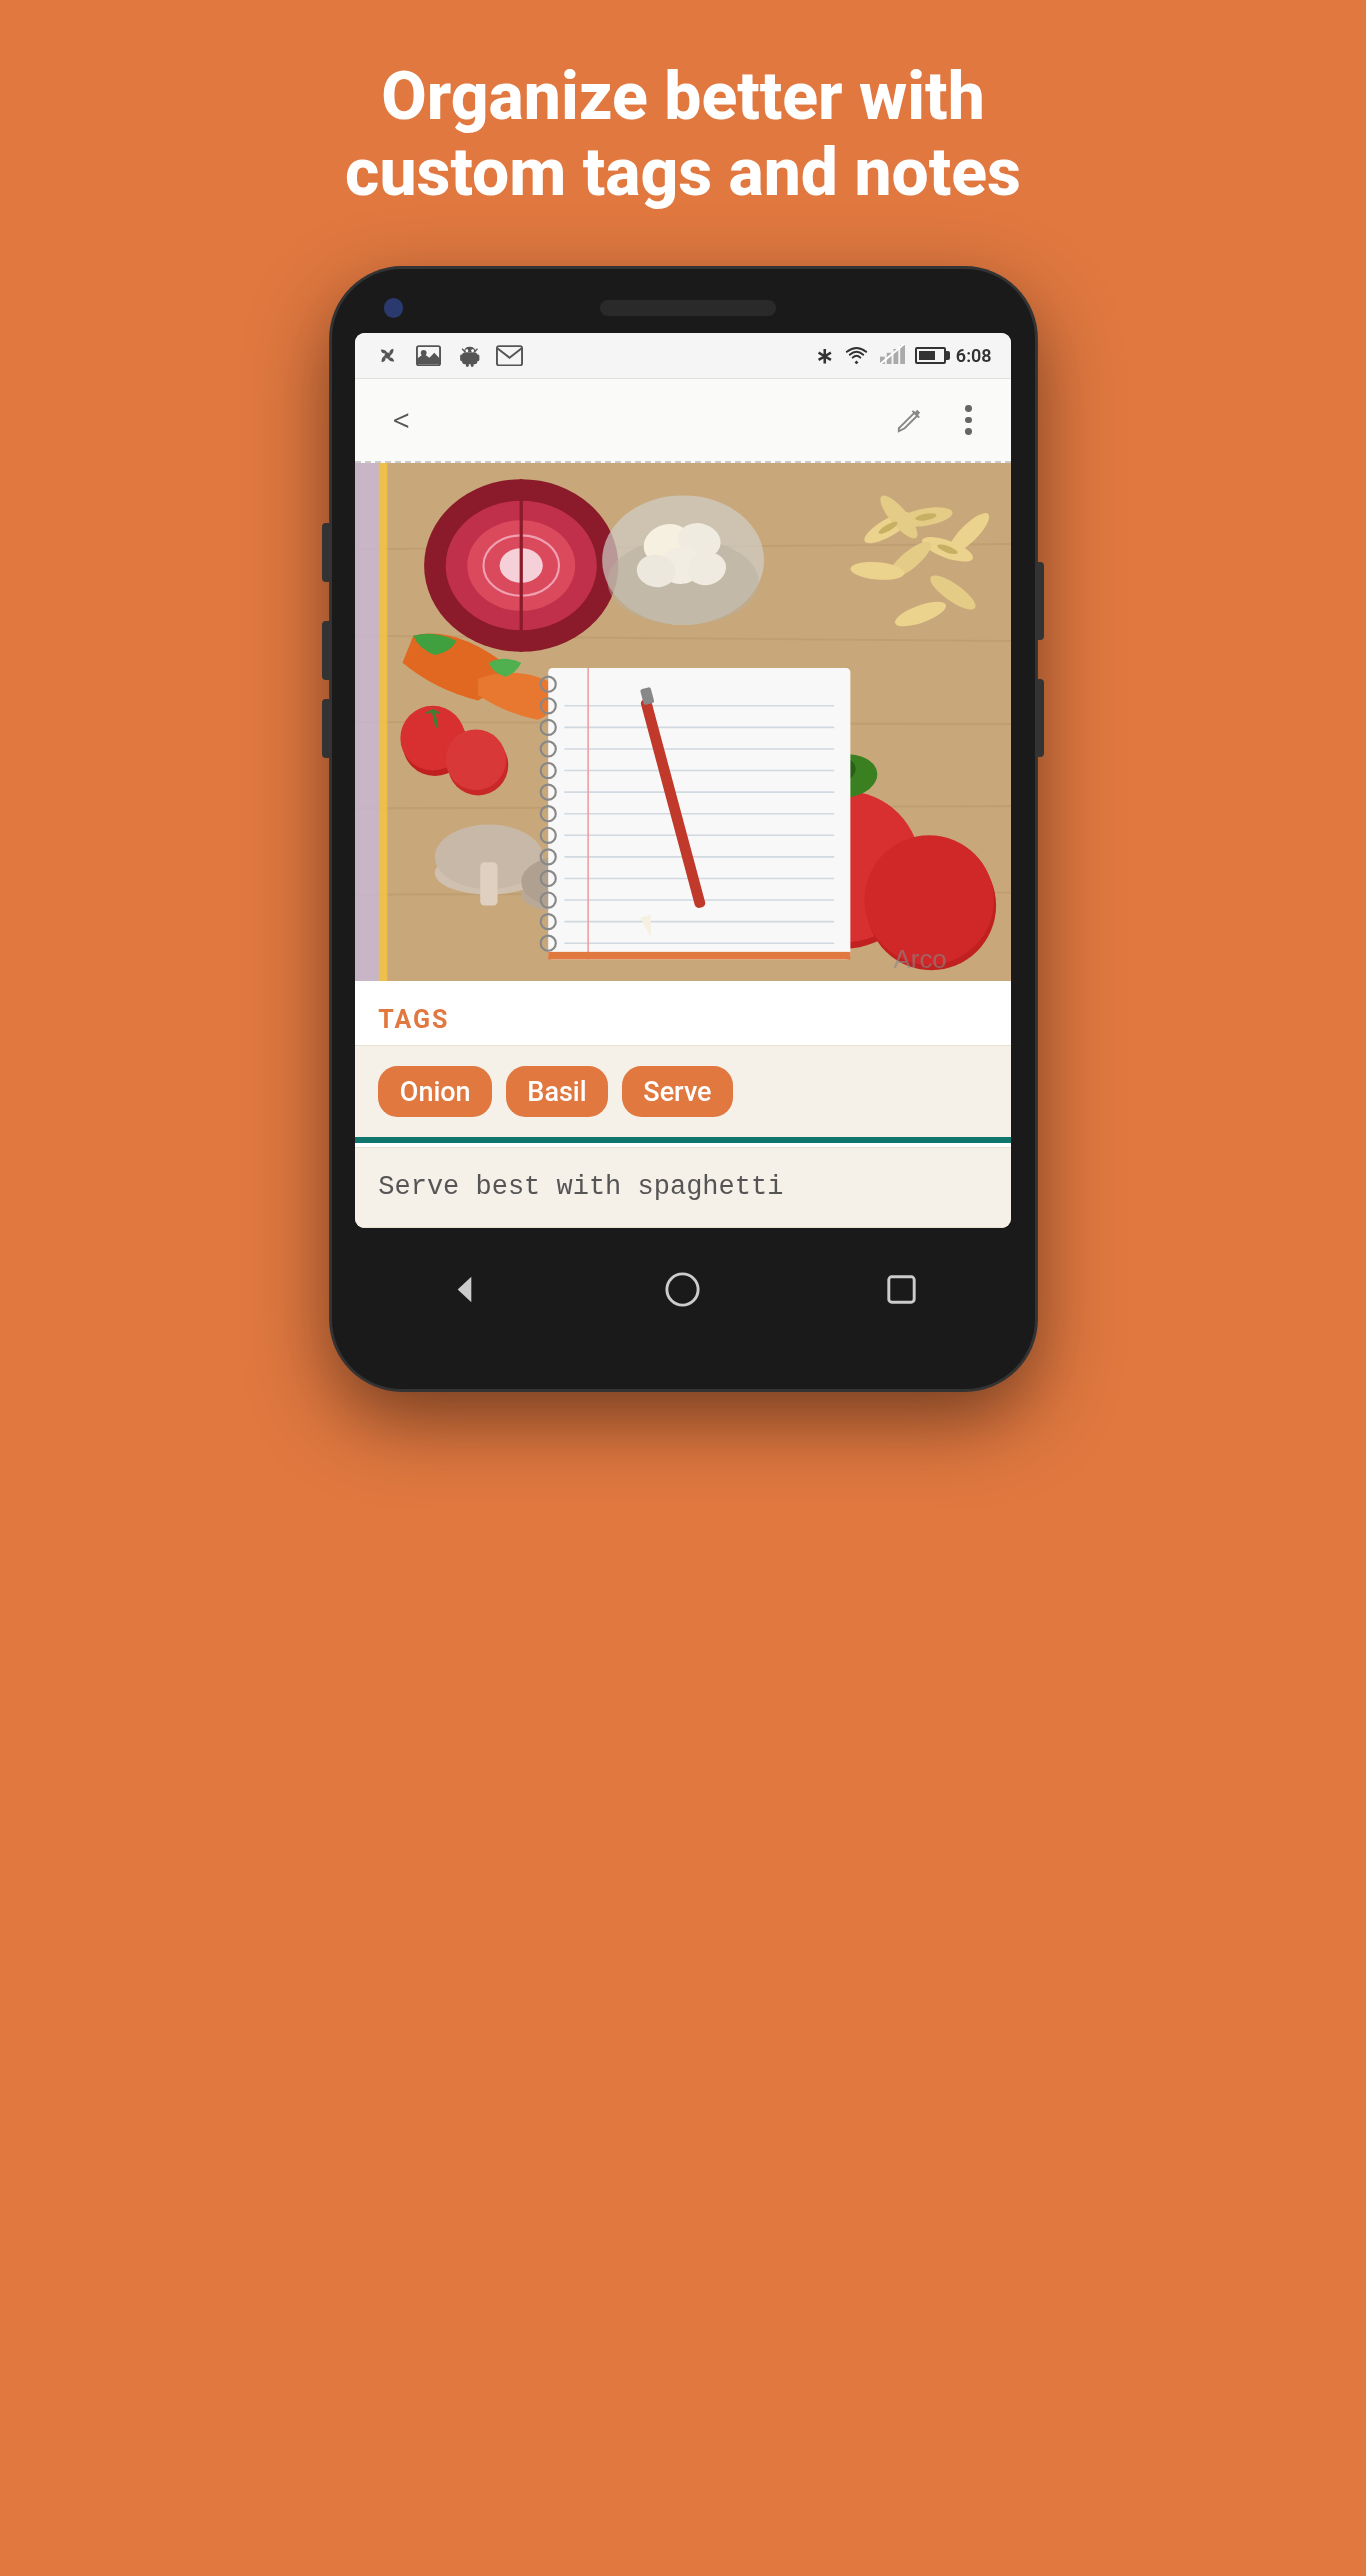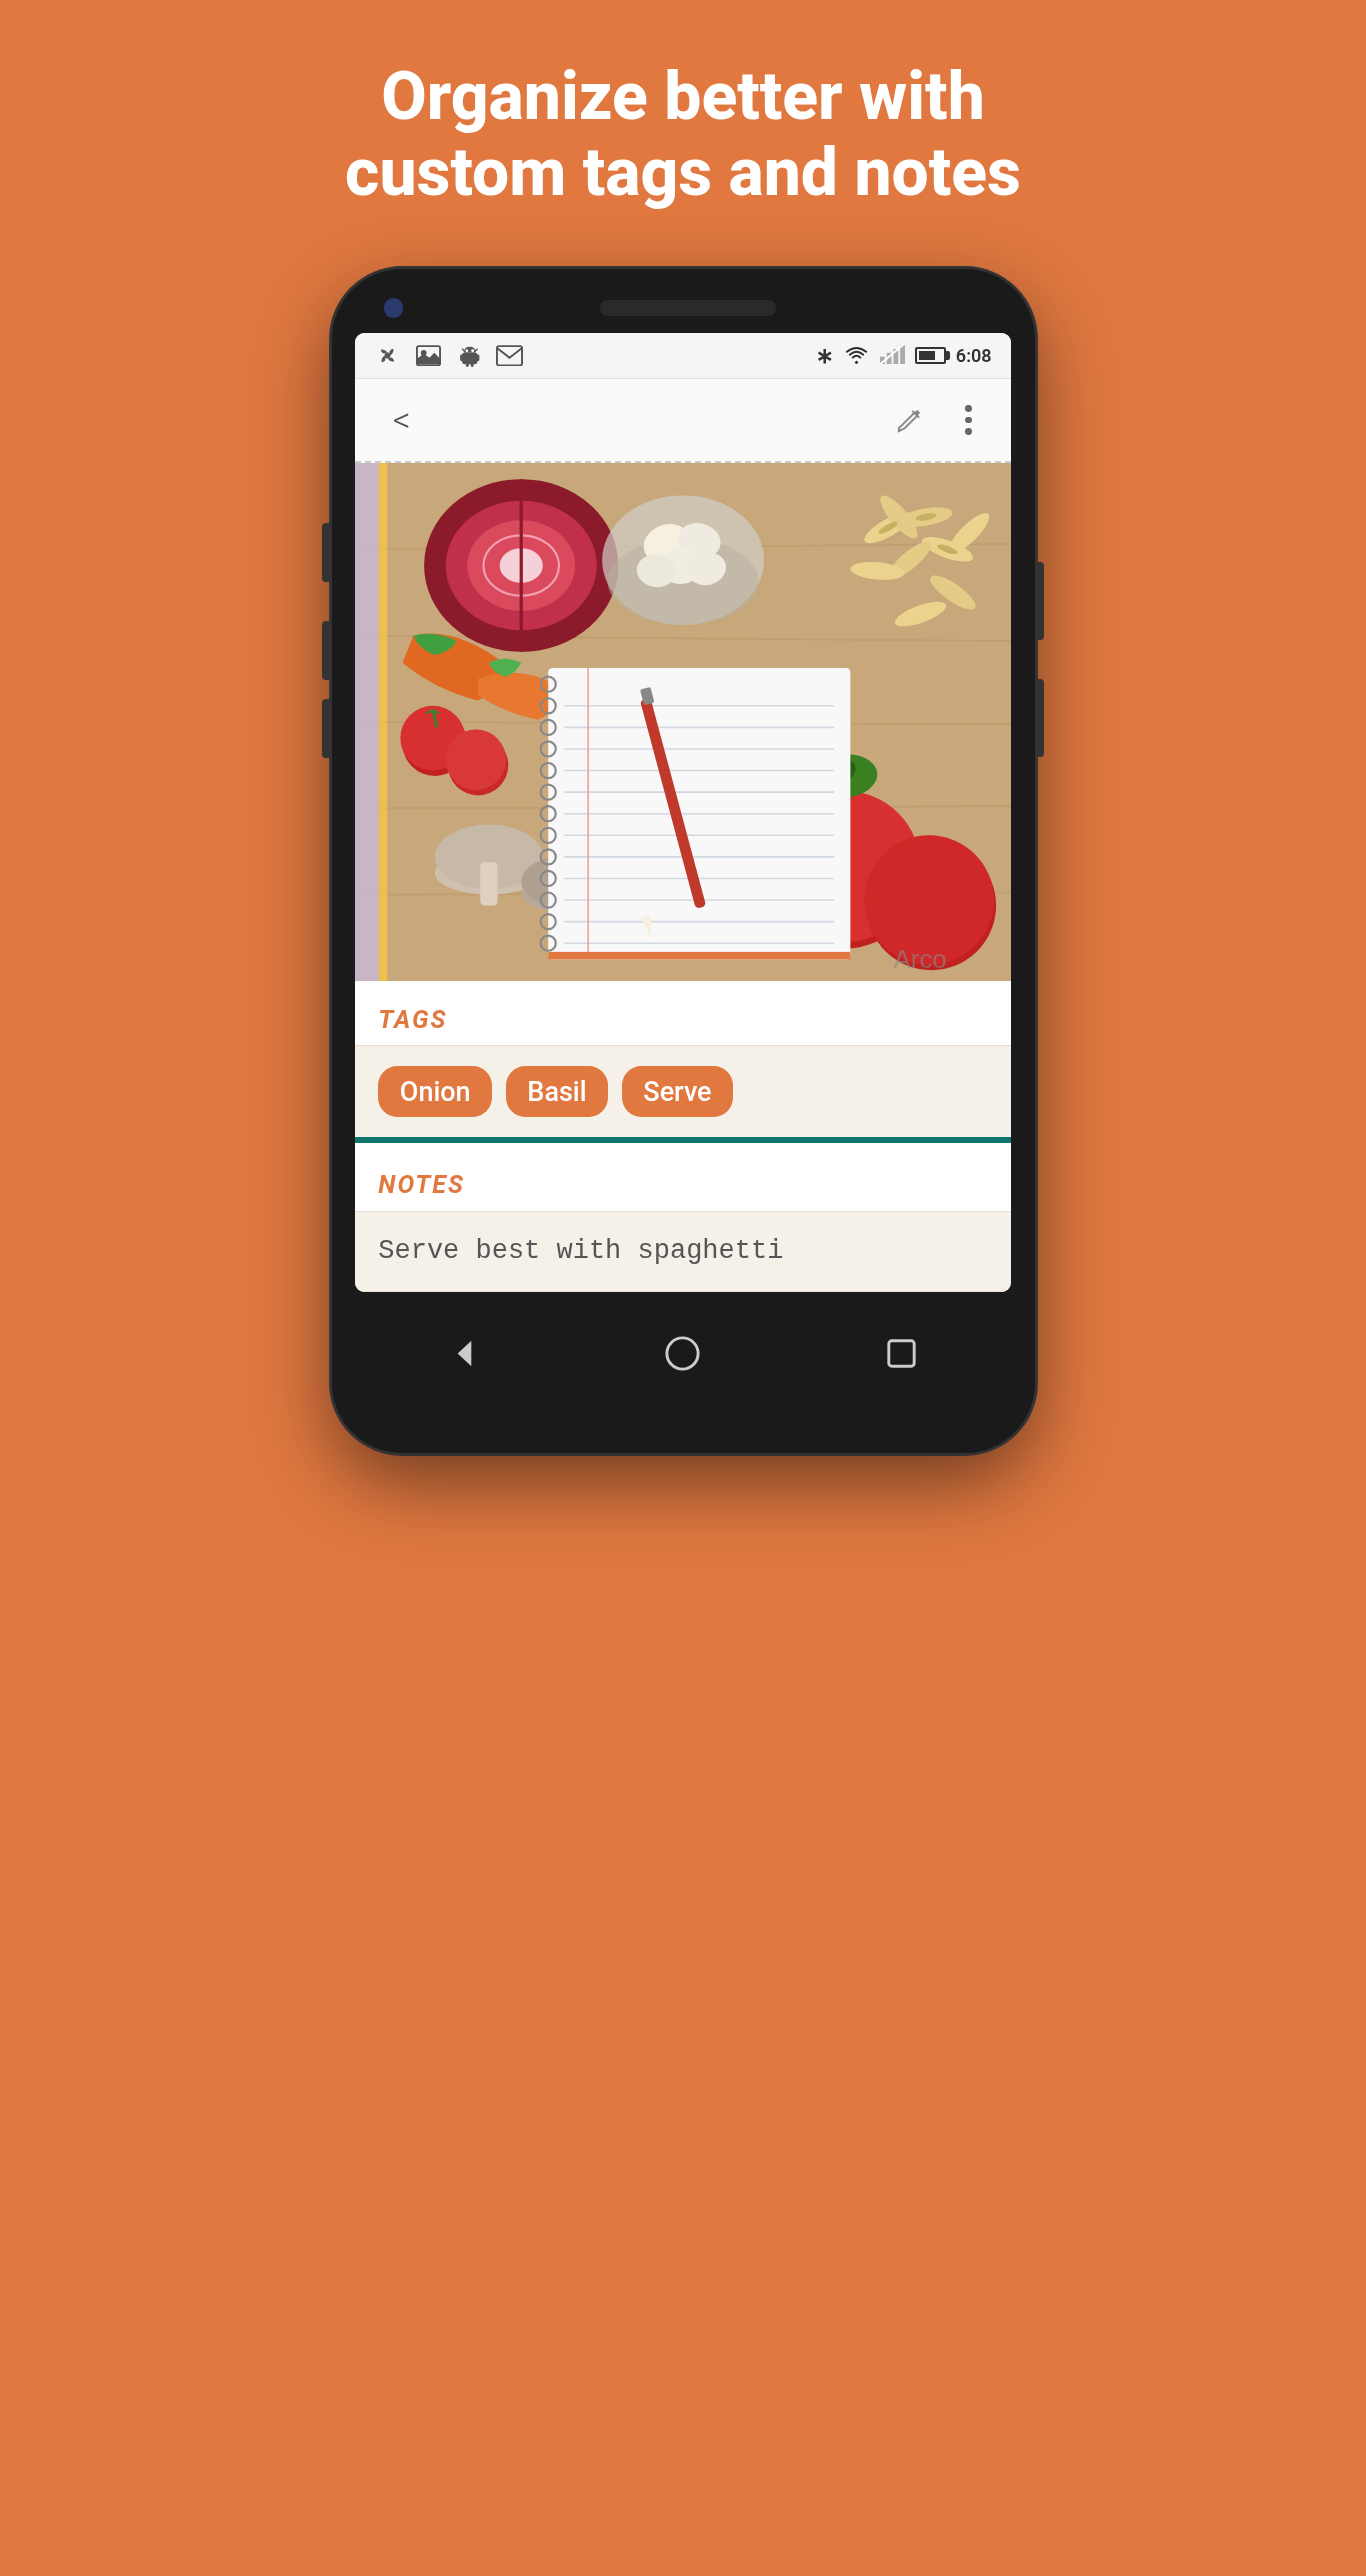--- a/index.html
+++ b/index.html
@@ -182,21 +182,20 @@
       overflow: hidden;
     }
 
     
     .section-label {
       color: #E07840;
       font-size: 25px;
       font-weight: 700;
       letter-spacing: 2px;
       padding: 23.4px 23.4px 11.7px 23.4px;
-      font-style: italic;
     }
 
     .tags-container {
       background: #f5f0e8;
       margin: 0 0 3.9px 0;
       padding: 19.5px 23.4px;
       display: flex;
       flex-wrap: wrap;
       gap: 13.7px;
       border-top: 1px solid #e8e0d0;
@@ -546,21 +545,20 @@
         </svg>
       </div>
 
       <div class="section-label">TAGS</div>
       <div class="tags-container">
         <div class="tag-chip">Onion</div>
         <div class="tag-chip">Basil</div>
         <div class="tag-chip">Serve</div>
       </div>
 
-      <div class="section-label">NOTES</div>
       <div class="notes-container">
         <p class="notes-text">Serve best with spaghetti</p>
       </div>
 
     </div>
 
     <div class="nav-bar">
       <div class="nav-btn">
         <svg width="41" height="41" viewBox="0 0 42 42">
           <polygon points="28,8 14,21 28,34" fill="#ccc"></polygon>

